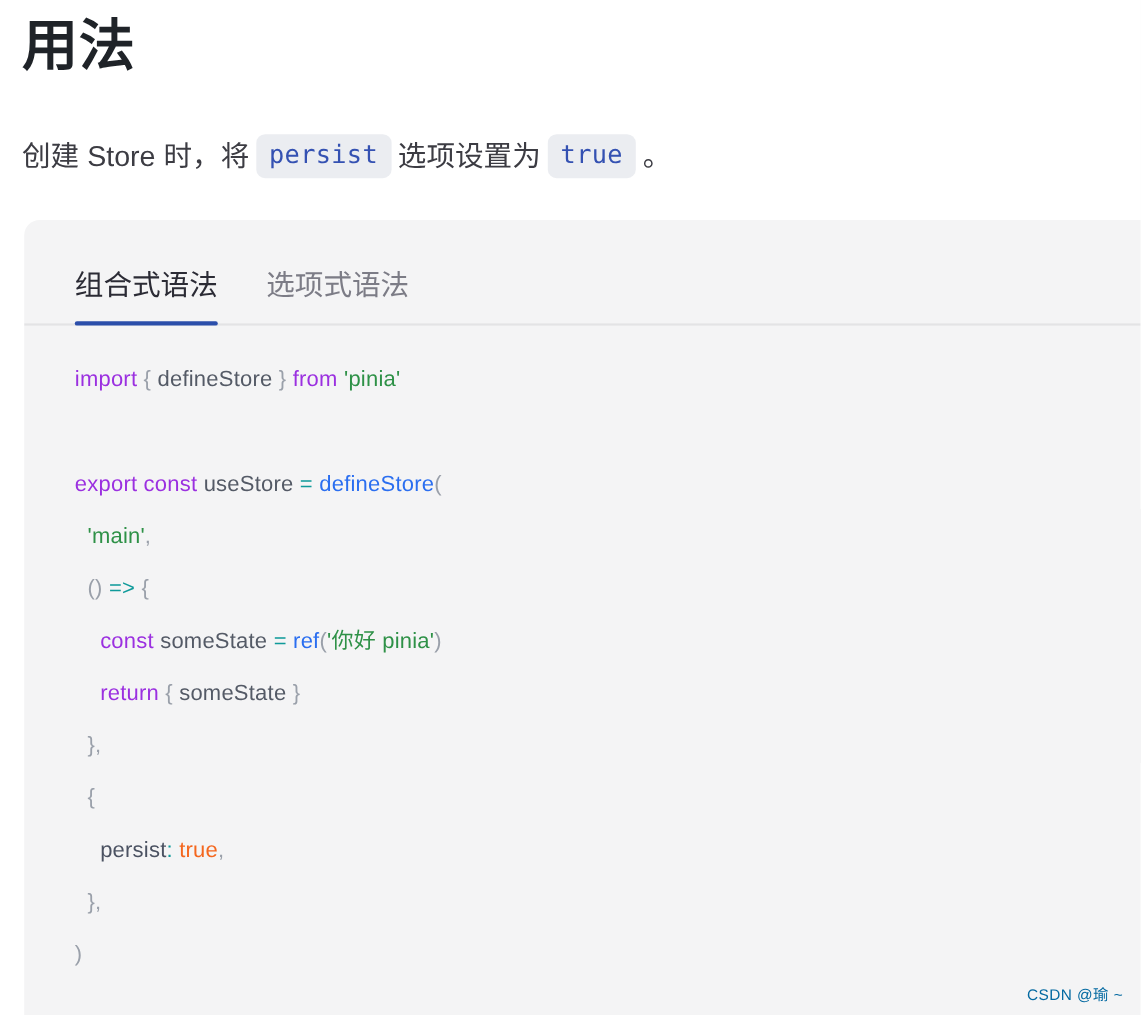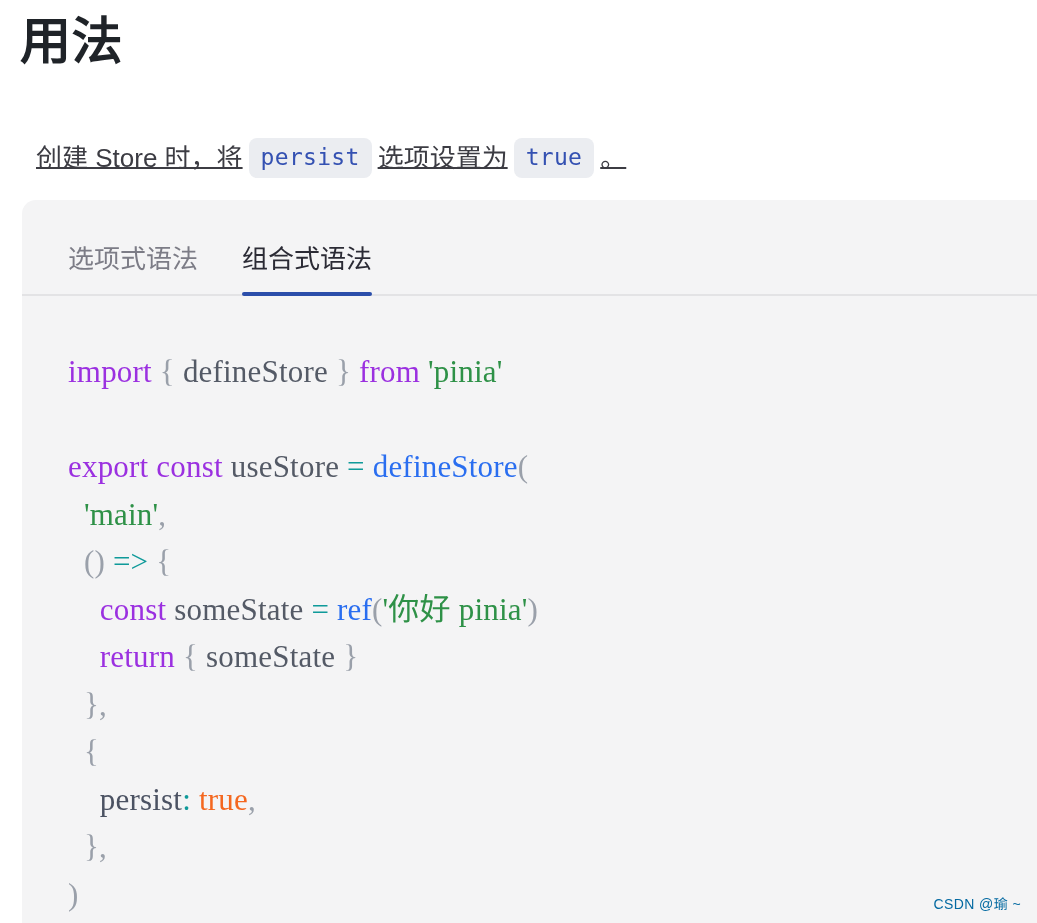--- a/index.html
+++ b/index.html
@@ -28,26 +28,25 @@
     font-weight: 700;
     color: #1f2328;
     letter-spacing: 0.5px;
   }
 
   
   .intro-paragraph {
     position: absolute;
     left: 20px;
     top: 118px;
-    margin: 16px;
+    margin: 0;
     font-size: 26px;
     line-height: 44px;
     color: #3c3c43;
     white-space: nowrap;
-    text-decoration: underline;
   }
   .intro-paragraph .seg { vertical-align: middle; }
   .code-chip {
     display: inline-block;
     vertical-align: middle;
     background: #ebedf1;
     color: #3451b2;
     border-radius: 8px;
     padding: 3px 12px 5px 12px;
     margin: 0 6px;
@@ -101,23 +100,23 @@
     left: 0;
     right: 0;
     bottom: -2px;
     height: 4px;
     background: #2b4eaa;
     border-radius: 2px;
   }
 
   
   .code-body {
-    padding: 52px 0 0 46px;
-    font-family: Liberation Serif, serif;
-    font-size: 31px;
+    padding: 26px 0 0 46px;
+    font-family: Liberation Sans, sans-serif;
+    font-size: 20px;
     line-height: 47.5px;
     white-space: pre;
     color: #4b5262;
     letter-spacing: 0.2px;
   }
   .code-line { display: block; min-height: 47.5px; }
 
   
   .tk-kw     { color: #9b30e0; }       
   .tk-ident  { color: #545a66; }       
@@ -145,21 +144,21 @@
 
 <h1 class="page-heading">用法</h1>
 
 <p class="intro-paragraph">
   <span class="seg">创建 Store 时，将</span><span class="code-chip">persist</span><span class="seg">选项设置为</span><span class="code-chip">true</span><span class="seg">。</span>
 </p>
 
 <section class="code-panel">
 
   <div class="tab-strip" role="tablist">
+    <button class="tab-item is-active">组合式语法</button>
     <button class="tab-item">选项式语法</button>
-    <button class="tab-item is-active">组合式语法</button>
   </div>
 
   <div class="code-body" id="code-block"><span class="code-line"><span class="tk-kw">import</span><span> </span><span class="tk-punct">{</span><span> </span><span class="tk-ident">defineStore</span><span> </span><span class="tk-punct">}</span><span> </span><span class="tk-kw">from</span><span> </span><span class="tk-str">'pinia'</span></span><span class="code-line">&nbsp;</span><span class="code-line"><span class="tk-kw">export</span><span> </span><span class="tk-kw">const</span><span> </span><span class="tk-ident">useStore</span><span> </span><span class="tk-op">=</span><span> </span><span class="tk-fn">defineStore</span><span class="tk-punct">(</span></span><span class="code-line"><span>  </span><span class="tk-str">'main'</span><span class="tk-punct">,</span></span><span class="code-line"><span>  </span><span class="tk-punct">()</span><span> </span><span class="tk-op">=&gt;</span><span> </span><span class="tk-punct">{</span></span><span class="code-line"><span>    </span><span class="tk-kw">const</span><span> </span><span class="tk-ident">someState</span><span> </span><span class="tk-op">=</span><span> </span><span class="tk-fn">ref</span><span class="tk-punct">(</span><span class="tk-str">'你好 pinia'</span><span class="tk-punct">)</span></span><span class="code-line"><span>    </span><span class="tk-kw">return</span><span> </span><span class="tk-punct">{</span><span> </span><span class="tk-ident">someState</span><span> </span><span class="tk-punct">}</span></span><span class="code-line"><span>  </span><span class="tk-punct">}</span><span class="tk-punct">,</span></span><span class="code-line"><span>  </span><span class="tk-punct">{</span></span><span class="code-line"><span>    </span><span class="tk-prop">persist</span><span class="tk-op">:</span><span> </span><span class="tk-bool">true</span><span class="tk-punct">,</span></span><span class="code-line"><span>  </span><span class="tk-punct">}</span><span class="tk-punct">,</span></span><span class="code-line"><span class="tk-punct">)</span></span></div>
 
 </section>
 
 <div class="watermark">CSDN @瑜 ~</div>
 
 </body></html>

